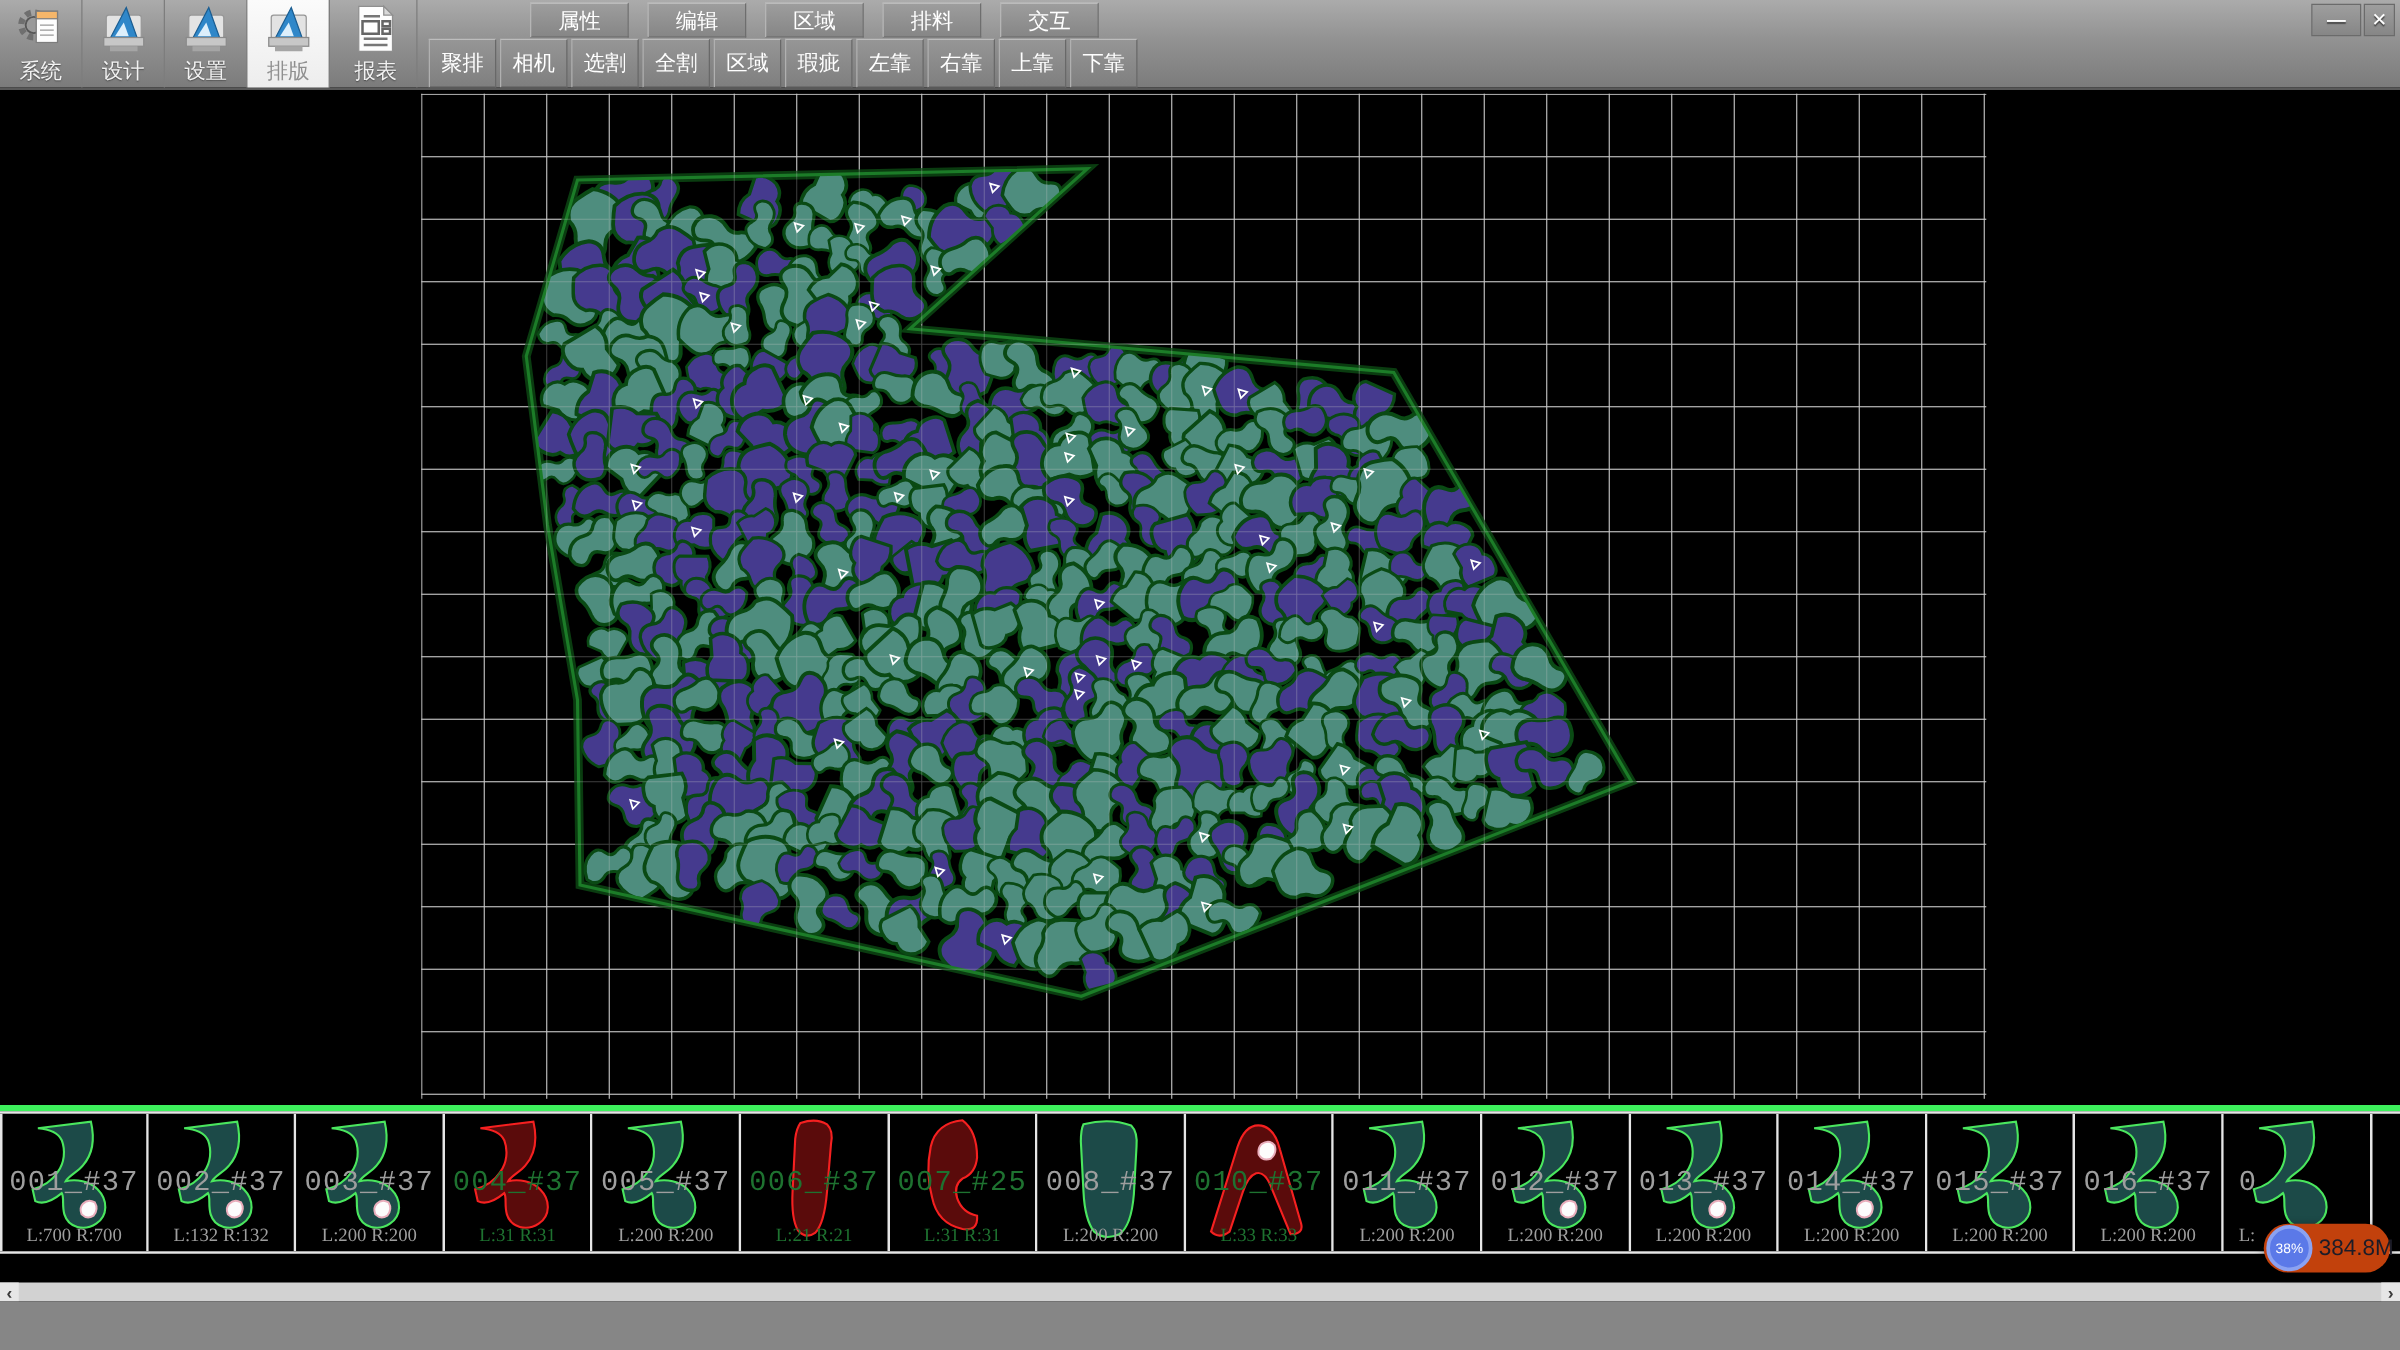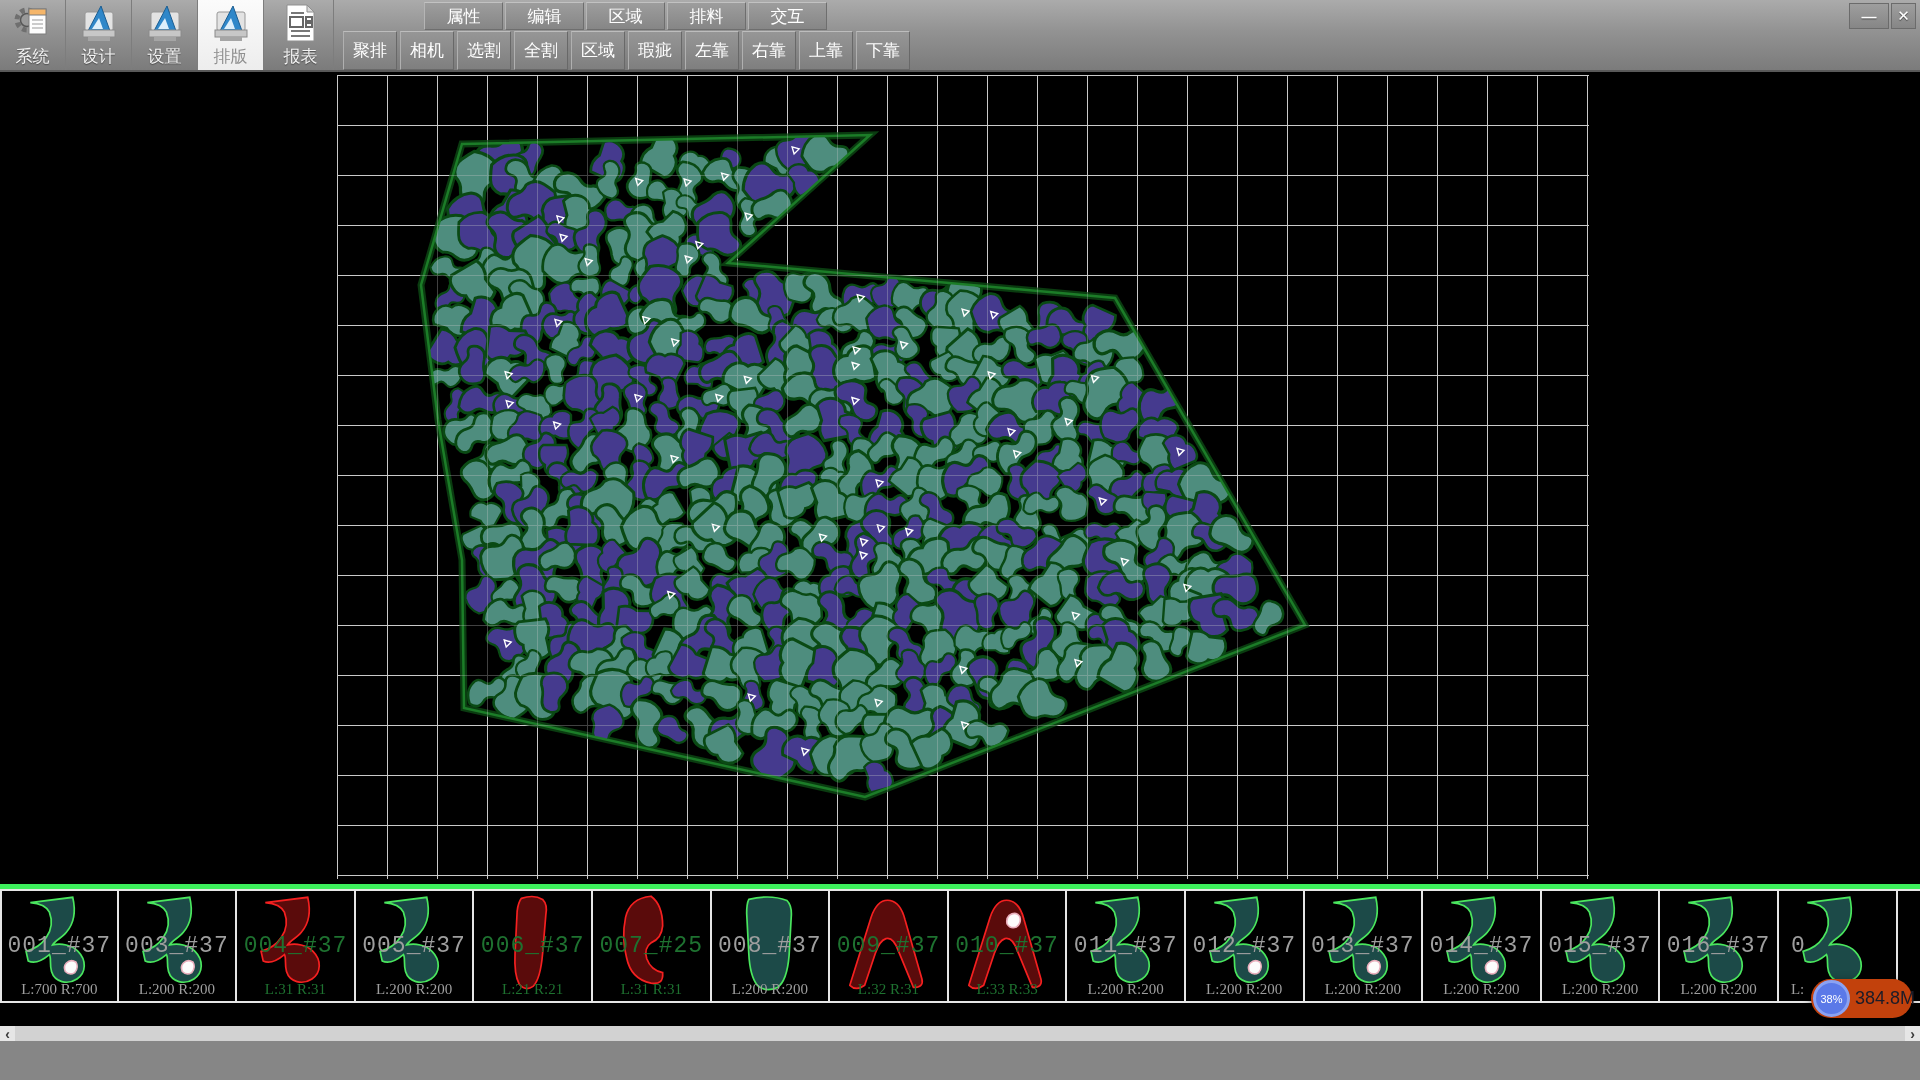--- a/index.html
+++ b/index.html
@@ -13,21 +13,21 @@
   #main-buttons{position:absolute;top:0;left:0;height:70px;display:flex;}
   .main-btn{width:65px;height:70px;position:relative;border-right:1px solid #7d7d7d;cursor:default;}
   .main-btn.gap{margin-left:4px;}
   .main-btn.selected{background:linear-gradient(#fbfbfb,#ededed);}
   .main-icon{position:absolute;top:3px;left:50%;transform:translateX(-50%);width:38px;height:40px;display:block;}
   .main-label{position:absolute;bottom:2px;width:100%;text-align:center;font-size:17px;color:#f2f2f2;
     text-shadow:0 1px 1px rgba(60,60,60,.8);display:block;font-family:Liberation Mono, monospace;}
   .main-btn.selected .main-label{color:#8f8f8f;text-shadow:none;}
 
   #menu-row{position:absolute;top:2px;left:424px;display:flex;}
-  .menu-btn{width:79px;height:28px;margin-right:2px;display:flex;align-items:center;justify-content:center;
+  .menu-btn{width:79px;height:28px;margin-right:15px;display:flex;align-items:center;justify-content:center;
     font-size:17px;color:#fff;background:linear-gradient(#9d9d9d,#868686);
     border:1px solid;border-color:#c2c2c2 #6e6e6e #6e6e6e #b5b5b5;box-sizing:border-box;cursor:default;}
   #tool-row{position:absolute;top:31px;left:343px;display:flex;justify-content:space-between;}
   .tool-btn{width:54px;height:39px;margin-right:3px;display:flex;align-items:center;justify-content:center;
     font-size:17px;color:#fff;background:linear-gradient(#969696,#7f7f7f);
     border:1px solid;border-color:#bdbdbd #686868 #686868 #b0b0b0;box-sizing:border-box;cursor:default;}
 
   #win-controls{position:absolute;top:3px;right:4px;display:flex;}
   .win-btn{height:26px;margin-left:2px;display:flex;align-items:center;justify-content:center;
     color:#fff;font-weight:bold;font-size:15px;background:linear-gradient(#9e9e9e,#868686);
@@ -748,20 +748,28 @@
             <path class="hole" d="M56,67 Q60,63 65,66 Q68,71 64,76 Q59,79 55,75 Q53,70 56,67 Z"></path>
           </svg>
           <div class="cell-id">001_#37</div>
           <div class="cell-info">L:700 R:700</div>
         </div>
         <div class="cell teal">
           <svg class="cell-svg" viewBox="0 0 100 100">
             <path class="pc" d="M22,10 L62,5 C65,18 63,30 56,38 C52,43 45,46 43,50 C51,48 61,50 67,56 C75,64 75,76 66,82 C57,88 45,85 42,75 C40,68 42,62 40,59 C34,64 26,68 20,65 L18,56 C26,54 33,49 37,43 C42,36 43,27 40,19 Q36,11 22,10 Z"></path>
             <path class="hole" d="M56,67 Q60,63 65,66 Q68,71 64,76 Q59,79 55,75 Q53,70 56,67 Z"></path>
           </svg>
+          <div class="cell-id">002_#37</div>
+          <div class="cell-info">L:132 R:132</div>
+        </div>
+        <div class="cell teal">
+          <svg class="cell-svg" viewBox="0 0 100 100">
+            <path class="pc" d="M22,10 L62,5 C65,18 63,30 56,38 C52,43 45,46 43,50 C51,48 61,50 67,56 C75,64 75,76 66,82 C57,88 45,85 42,75 C40,68 42,62 40,59 C34,64 26,68 20,65 L18,56 C26,54 33,49 37,43 C42,36 43,27 40,19 Q36,11 22,10 Z"></path>
+            <path class="hole" d="M56,67 Q60,63 65,66 Q68,71 64,76 Q59,79 55,75 Q53,70 56,67 Z"></path>
+          </svg>
           <div class="cell-id">003_#37</div>
           <div class="cell-info">L:200 R:200</div>
         </div>
         <div class="cell red">
           <svg class="cell-svg" viewBox="0 0 100 100">
             <path class="pc" d="M22,10 L62,5 C65,18 63,30 56,38 C52,43 45,46 43,50 C51,48 61,50 67,56 C75,64 75,76 66,82 C57,88 45,85 42,75 C40,68 42,62 40,59 C34,64 26,68 20,65 L18,56 C26,54 33,49 37,43 C42,36 43,27 40,19 Q36,11 22,10 Z"></path>
           </svg>
           <div class="cell-id green-text">004_#37</div>
           <div class="cell-info green-text">L:31 R:31</div>
         </div>
@@ -785,27 +793,20 @@
           </svg>
           <div class="cell-id green-text">007_#25</div>
           <div class="cell-info green-text">L:31 R:31</div>
         </div>
         <div class="cell teal">
           <svg class="cell-svg" viewBox="0 0 100 100">
             <path class="pc" d="M30,7 Q50,2 66,8 Q71,13 70,24 L68,60 Q66,84 57,90 Q46,95 38,88 Q31,79 30,58 L28,20 Q28,11 30,7 Z"></path>
           </svg>
           <div class="cell-id">008_#37</div>
           <div class="cell-info">L:200 R:200</div>
-        </div>
-        <div class="cell red">
-          <svg class="cell-svg" viewBox="0 0 100 100">
-            <path class="pc" d="M14,88 L34,24 Q40,6 52,8 Q62,10 66,26 L82,82 Q84,90 74,90 L60,56 Q55,42 48,44 Q42,46 38,58 L28,88 Q20,94 14,88 Z"></path>
-          </svg>
-          <div class="cell-id green-text">009_#37</div>
-          <div class="cell-info green-text">L:32 R:31</div>
         </div>
         <div class="cell red">
           <svg class="cell-svg" viewBox="0 0 100 100">
             <path class="pc" d="M14,88 L34,24 Q40,6 52,8 Q62,10 66,26 L82,82 Q84,90 74,90 L60,56 Q55,42 48,44 Q42,46 38,58 L28,88 Q20,94 14,88 Z"></path>
             <path class="hole" d="M52,22 Q58,18 62,23 Q64,29 59,33 Q53,35 50,30 Q49,25 52,22 Z"></path>
           </svg>
           <div class="cell-id green-text">010_#37</div>
           <div class="cell-info green-text">L:33 R:33</div>
         </div>
         <div class="cell teal">

